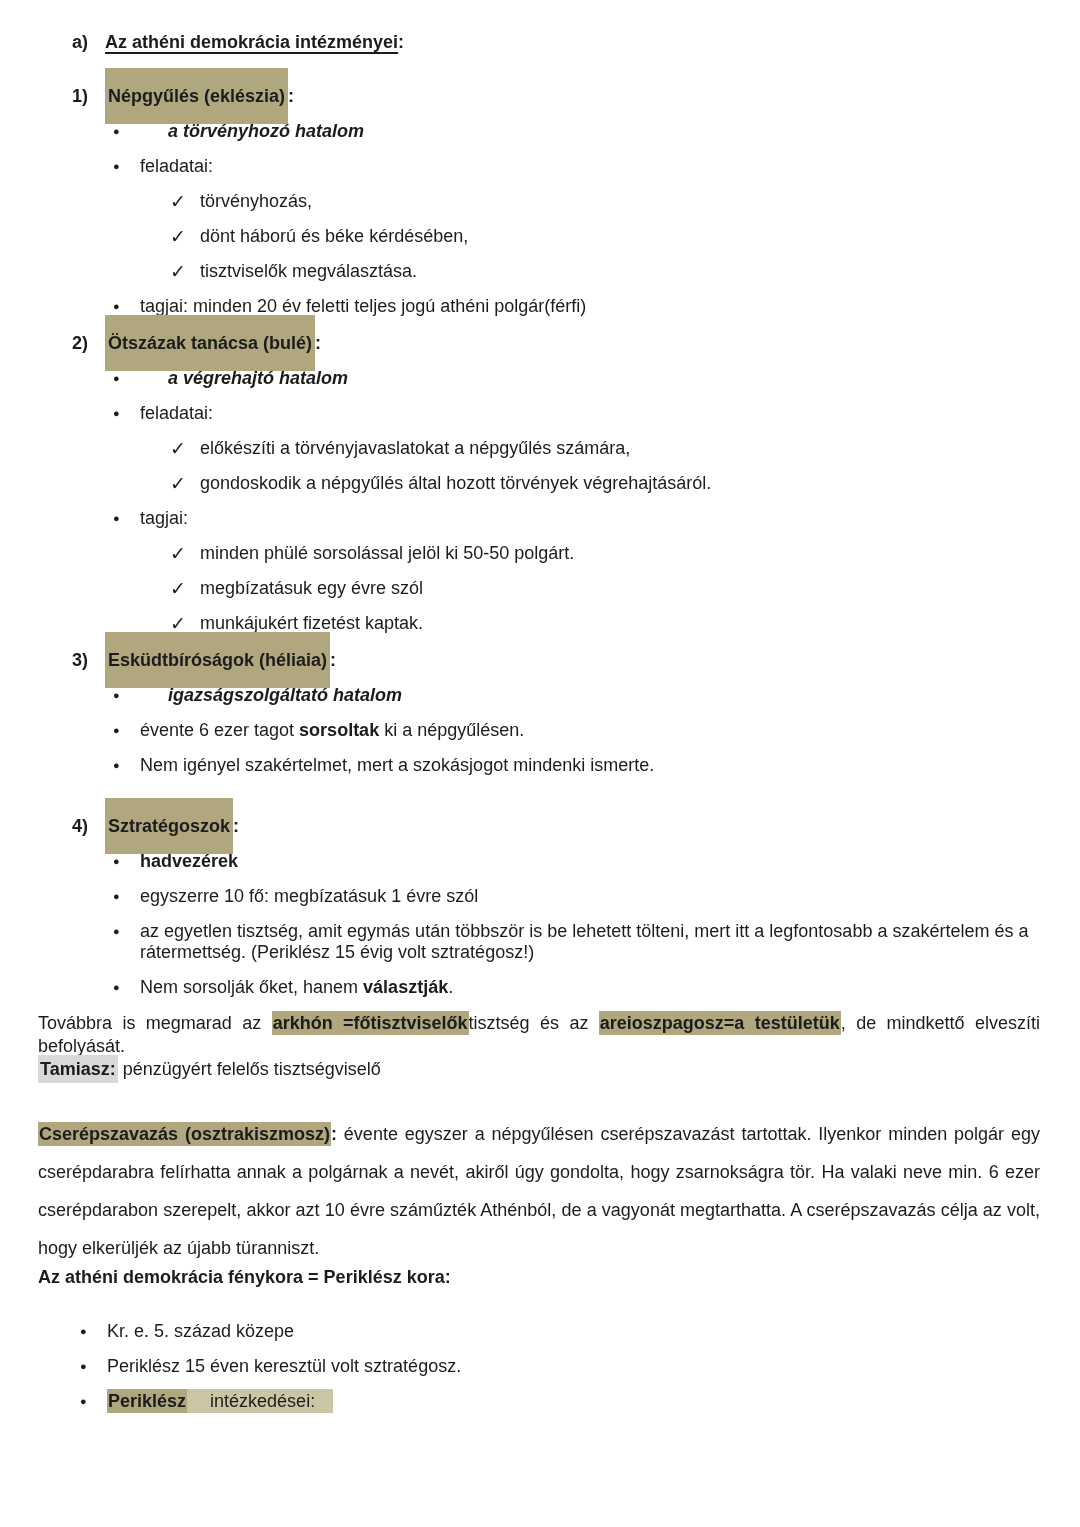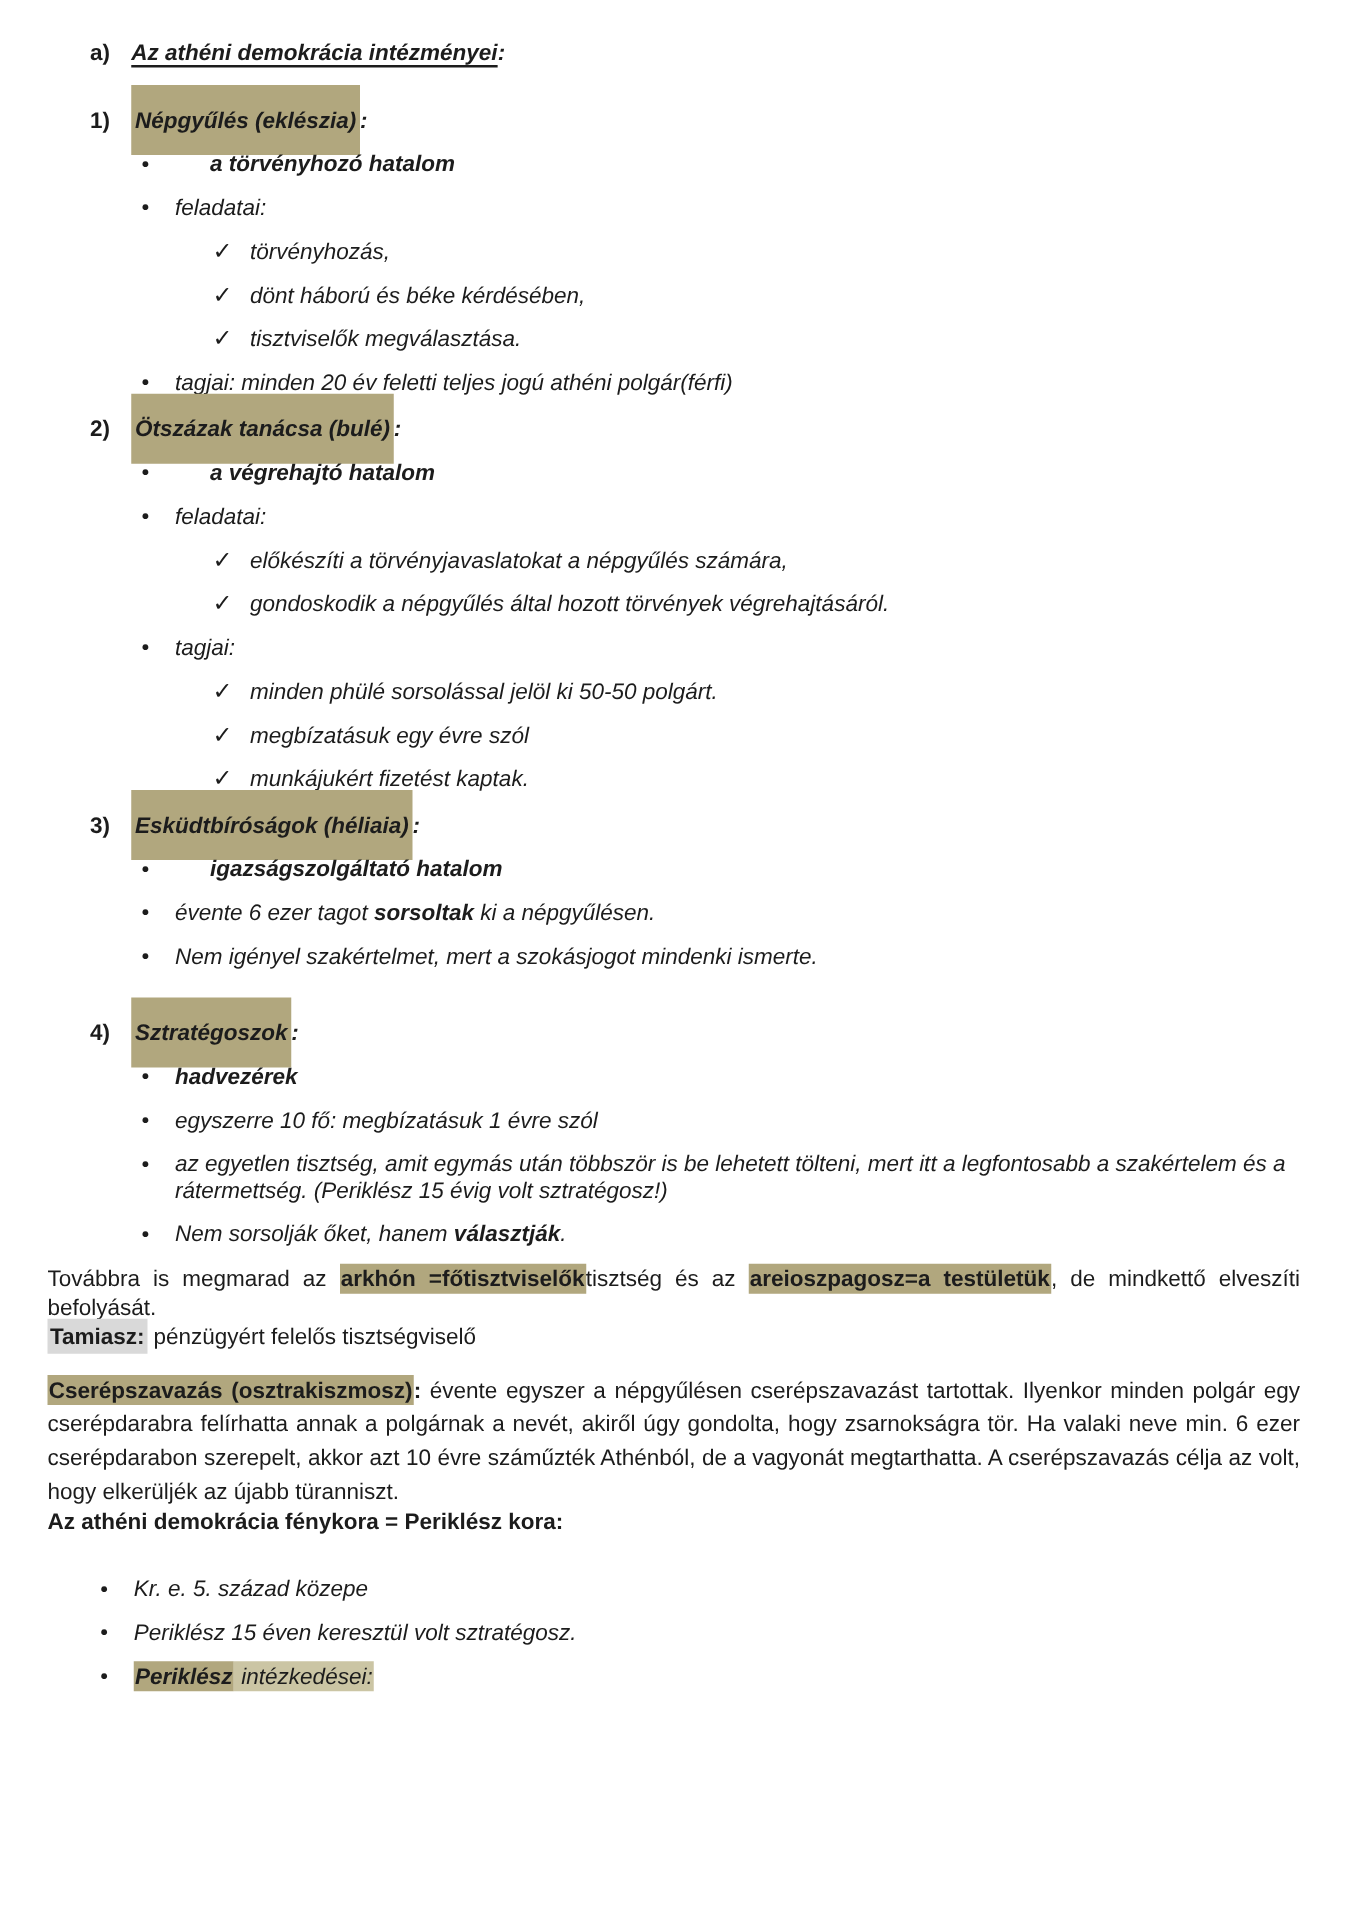--- a/index.html
+++ b/index.html
@@ -9,51 +9,51 @@
     height: 1527px;
     background: #ffffff;
     font-family: "Liberation Sans", sans-serif;
     font-size: 18px;
     color: #1c1c1c;
     overflow: hidden;
   }
   .page { padding: 32px 40px 0 38px; width: 1080px; }
 
   .row { display: flex; align-items: flex-start; line-height: 21px; margin-bottom: 14px; }
-  .content { flex: 1; font-style: italic; }
+  .content { flex: 1; }
 
   
   .intro-row   { margin-left: 34px; margin-bottom: 33px; }
   .head-row    { margin-left: 34px; }
   .bullet-row  { margin-left: 75px; }
   .check-row   { margin-left: 132px; }
   .pk-bullet   { margin-left: 42px; }
 
   .numcol  { flex: 0 0 33px; font-weight: bold; }
   .acol    { flex: 0 0 33px; }
   .bmark   { flex: 0 0 27px; font-size: 11px; line-height: 21px; }
   .cmark   { flex: 0 0 30px; font-size: 19px; line-height: 21px; }
 
   .b  { font-weight: bold; }
   .bi { font-weight: bold; font-style: italic; margin-left: 28px; }
   .u  { text-decoration: underline; text-decoration-thickness: 2px; text-underline-offset: 4px; }
 
   .hl-tan       { background: #b1a77e; padding: 18px 3px; }
   .hl-tan-in    { background: #b1a77e; padding: 2px 1px; text-align: center; }
-  .hl-tan-light { background: #cbc5a4; padding: 2px 1px; }
+  .hl-tan-light { background: #cbc5a4; padding: 2px 18px; }
   .hl-gray      { background: #d9d9d9; padding: 4px 2px; }
 
   .sec2 { margin-top: 16px; }
   .sec3 { margin-top: 16px; }
   .sec4 { margin-top: 40px; }
 
   .para { line-height: 23px; }
   .p-tovabbra { margin-top: 4px; }
   .just-line { text-align: justify; text-align-last: justify; }
-  .p-cserep { margin-top: 18px; line-height: 27px; text-align: justify; }
+  .p-cserep { margin-top: 34px; line-height: 38px; text-align: justify; }
   .p-fenykora { line-height: 21px; font-weight: bold; }
   .pk-first { margin-top: 33px; }
 </style>
 </head>
 <body>
 
 <div class="page">
 
   <div class="row intro-row">
     <span class="acol b">a)</span>

